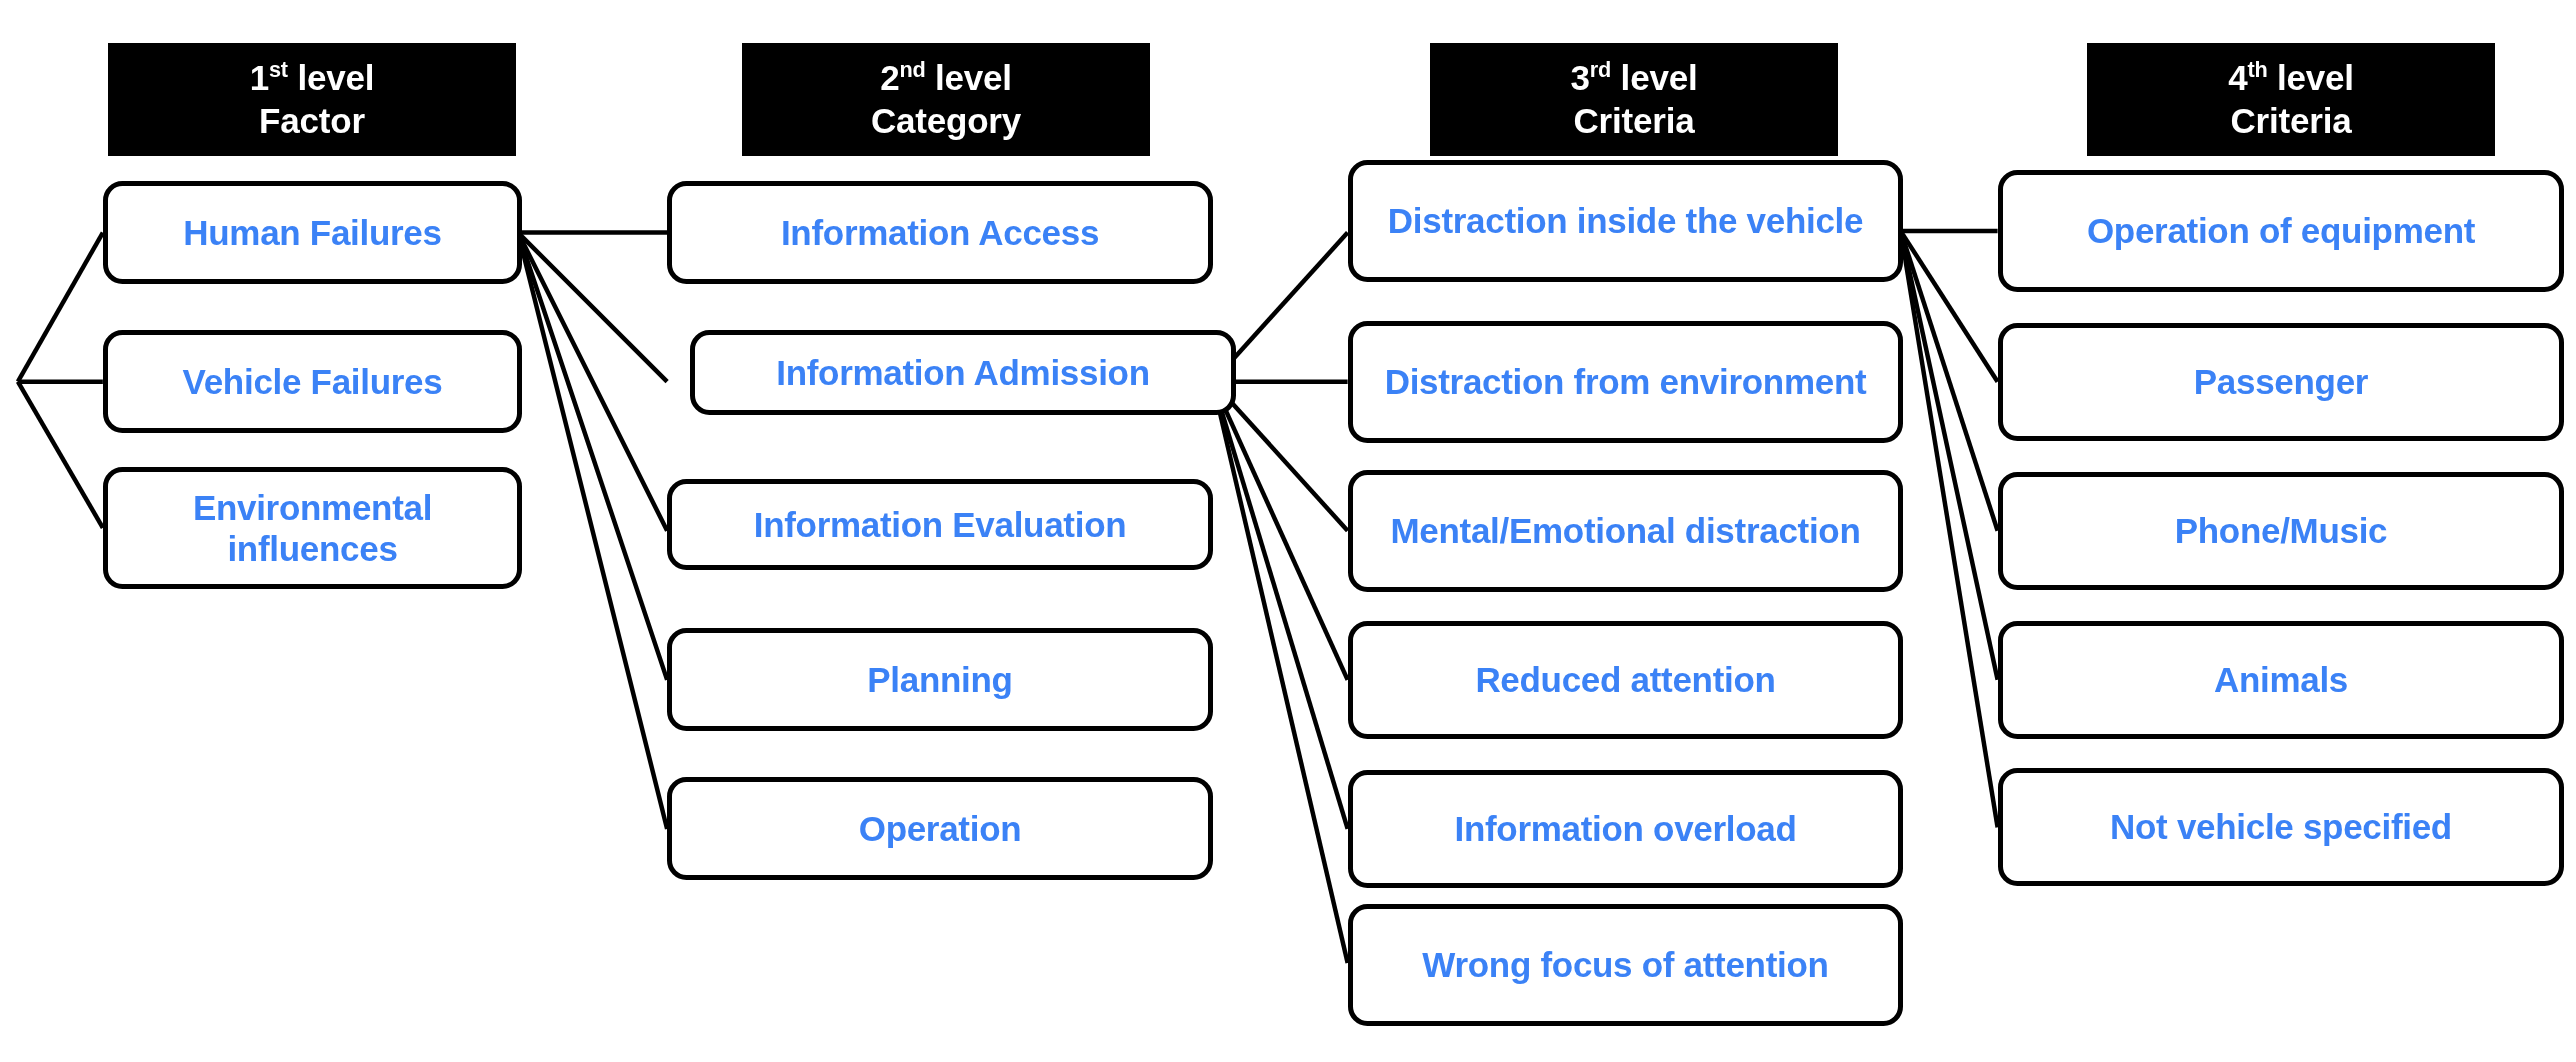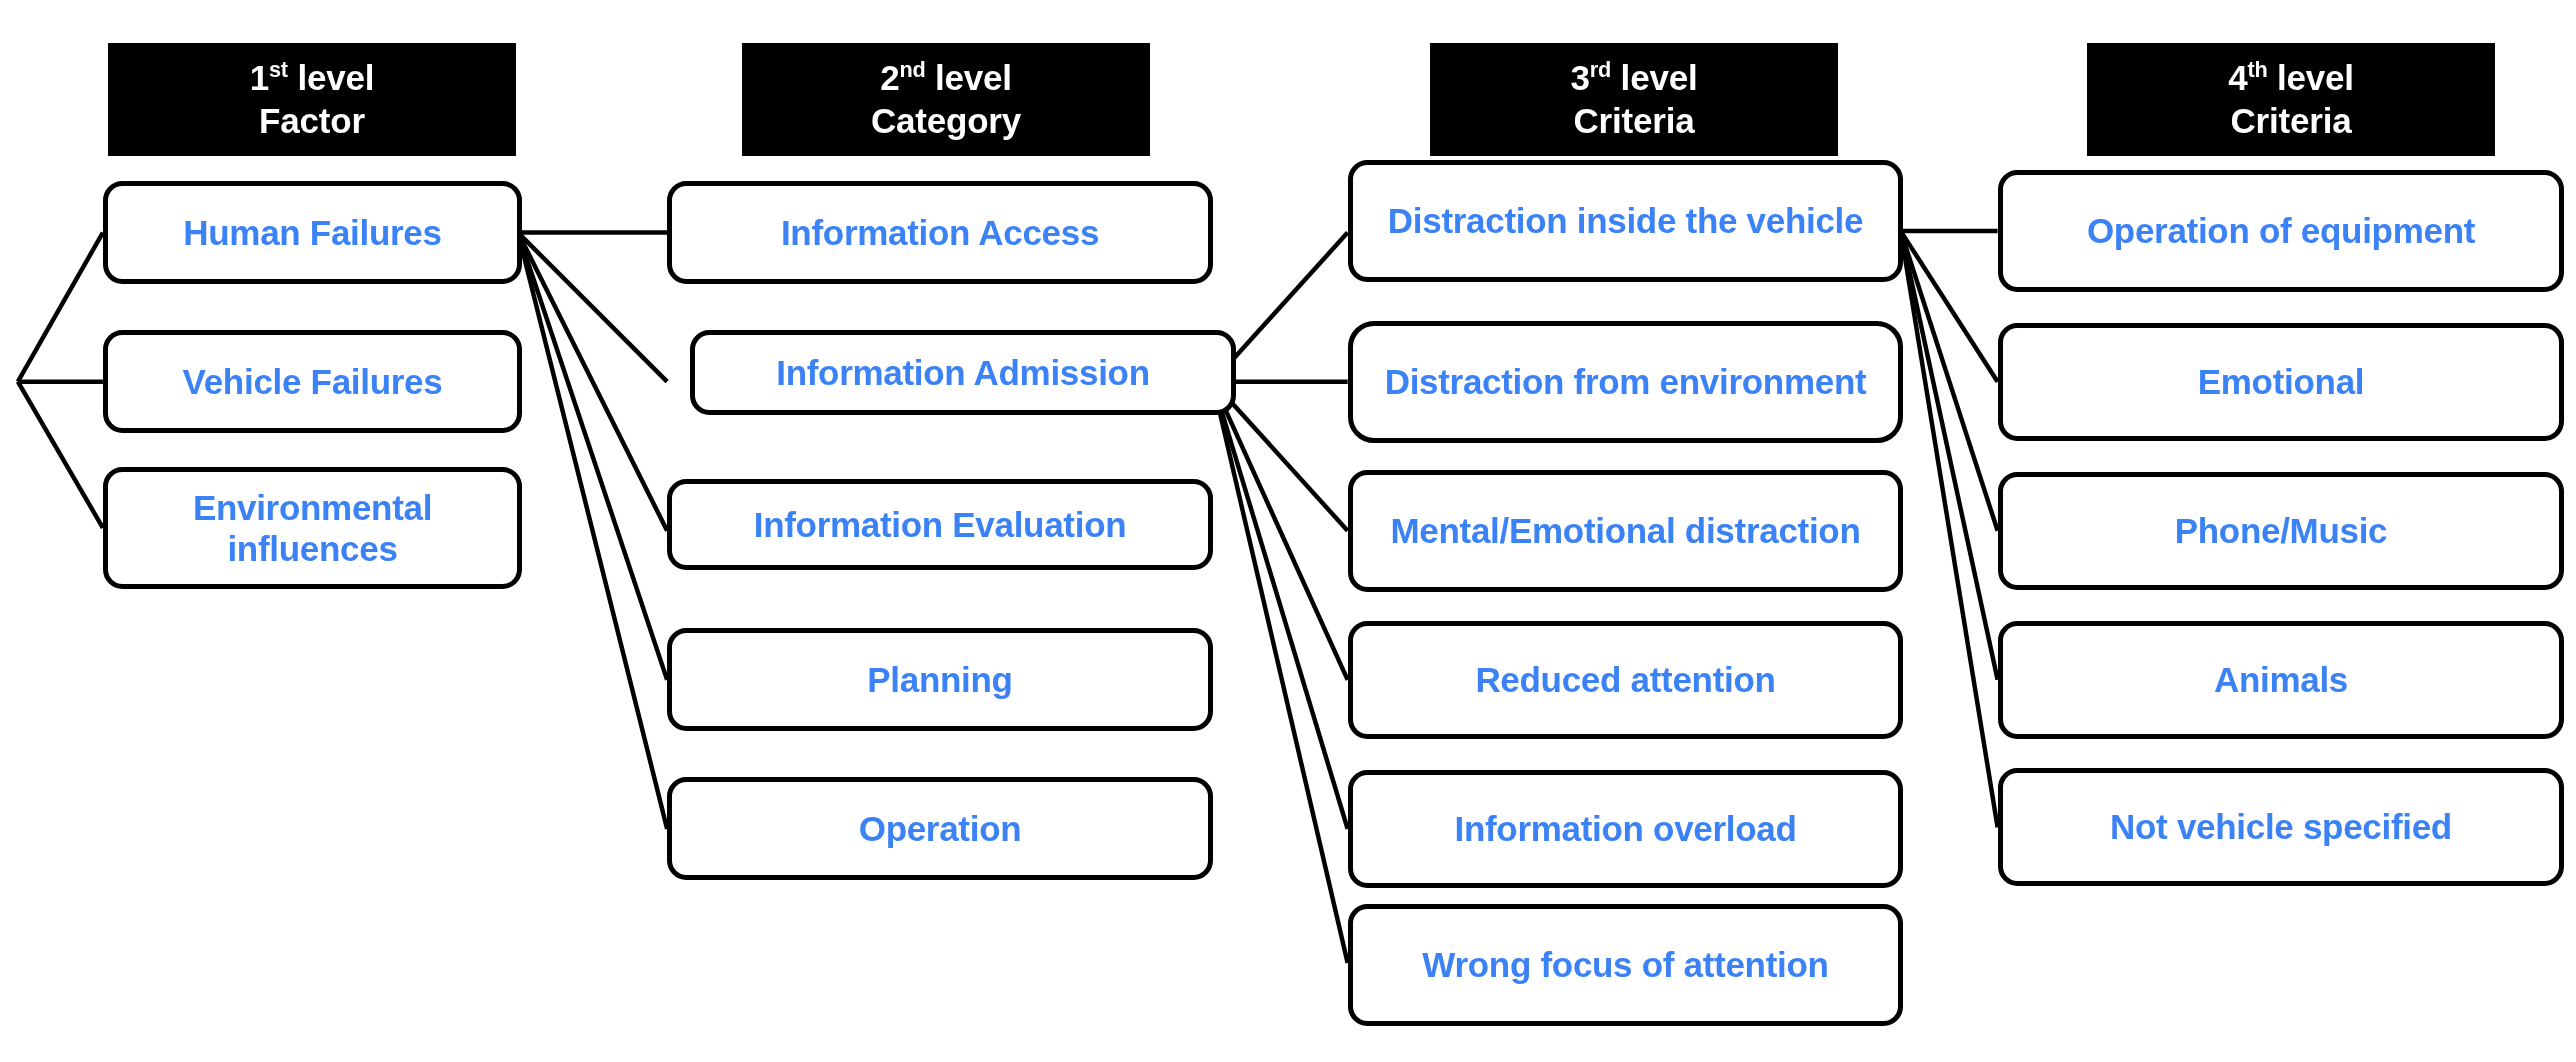--- a/index.html
+++ b/index.html
@@ -150,21 +150,21 @@
   </div>
 
   <div class="col-header" style="left:1430px; top:43px; width:408px; height:113px;">
     <span class="hdr-line"><span>3</span><sup>rd</sup><span> level</span></span>
     <span class="hdr-line">Criteria</span>
   </div>
 
   <div class="node-box" style="left:1348px; top:160px; width:555px; height:122px;">
     <span class="node-label">Distraction inside the vehicle</span>
   </div>
-  <div class="node-box" style="left:1348px; top:321px; width:555px; height:122px;border-radius:26px;">
+  <div class="node-box" style="left:1348px; top:321px; width:555px; height:122px;">
     <span class="node-label">Distraction from environment</span>
   </div>
   <div class="node-box" style="left:1348px; top:470px; width:555px; height:122px;">
     <span class="node-label">Mental/Emotional distraction</span>
   </div>
   <div class="node-box" style="left:1348px; top:621px; width:555px; height:118px;">
     <span class="node-label">Reduced attention</span>
   </div>
   <div class="node-box" style="left:1348px; top:770px; width:555px; height:118px;">
     <span class="node-label">Information overload</span>
@@ -175,21 +175,21 @@
 
   <div class="col-header" style="left:2087px; top:43px; width:408px; height:113px;">
     <span class="hdr-line"><span>4</span><sup>th</sup><span> level</span></span>
     <span class="hdr-line">Criteria</span>
   </div>
 
   <div class="node-box" style="left:1998px; top:170px; width:566px; height:122px;">
     <span class="node-label">Operation of equipment</span>
   </div>
   <div class="node-box" style="left:1998px; top:323px; width:566px; height:118px;">
-    <span class="node-label">Emotional</span>
+    <span class="node-label">Passenger</span>
   </div>
   <div class="node-box" style="left:1998px; top:472px; width:566px; height:118px;">
     <span class="node-label">Phone/Music</span>
   </div>
   <div class="node-box" style="left:1998px; top:621px; width:566px; height:118px;">
     <span class="node-label">Animals</span>
   </div>
   <div class="node-box" style="left:1998px; top:768px; width:566px; height:118px;">
     <span class="node-label">Not vehicle specified</span>
   </div>

